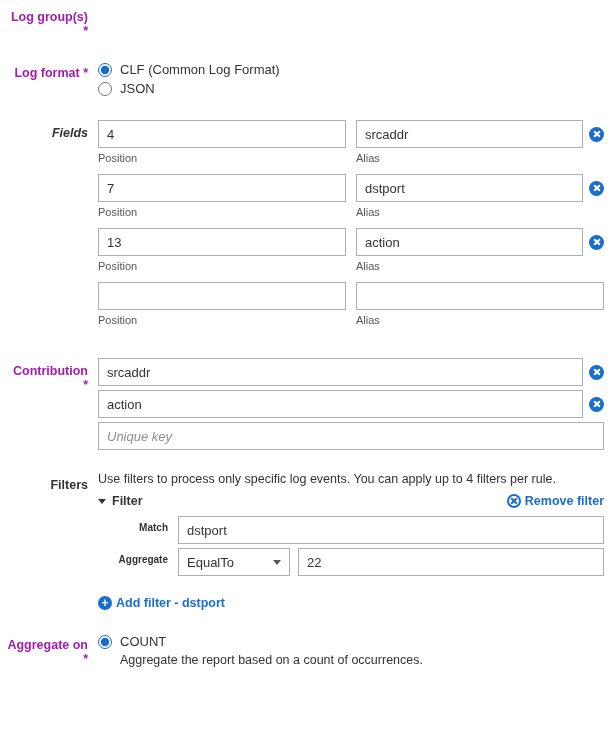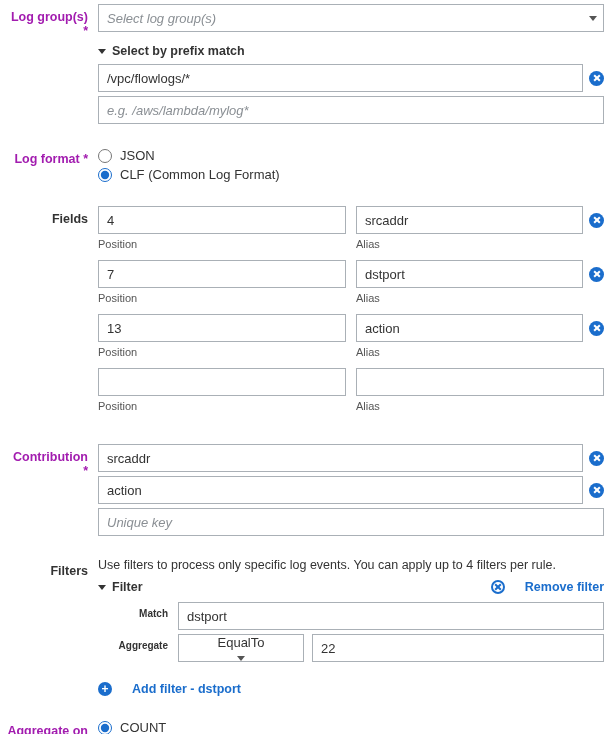--- a/index.html
+++ b/index.html
@@ -77,21 +77,21 @@
   .del-btn::before{transform:rotate(45deg);}
   .del-btn::after{transform:rotate(-45deg);}
   .radio-row { display:flex; align-items:center; gap:8px; padding:2px 0; }
   input[type=radio]{width:14px;height:14px;margin:0;accent-color:#1a6dcc;}
   .sublabel { font-size:11px; color:#555; margin:2px 0 6px 0; }
   .two-col { display:flex; gap:10px; }
   .two-col > div { flex:1; min-width:0; }
   .hint { font-size:12.5px; color:#333; margin-bottom:6px; }
   .filter-box { margin-bottom:20px; }
   .filter-hdr { display:flex; justify-content:space-between; align-items:center; font-weight:600; }
-  .link-blue { color:#1a6dcc; font-weight:600; cursor:pointer; font-size:12.5px; display:flex; align-items:center; gap:20px; }
+  .link-blue { color:#1a6dcc; font-weight:600; cursor:pointer; font-size:12.5px; display:flex; align-items:center; gap:4px; }
   .plus-circ {
     width:14px;height:14px;border-radius:50%;background:#1a6dcc;color:#fff;
     display:inline-flex;align-items:center;justify-content:center;font-weight:700;font-size:12px;line-height:1;
   }
   .x-circ-outline{
     width:14px;height:14px;border-radius:50%;border:2px solid #1a6dcc;
     display:inline-flex;align-items:center;justify-content:center;position:relative;
   }
   .x-circ-outline::before,.x-circ-outline::after{
     content:'';position:absolute;width:8px;height:2px;background:#1a6dcc;
@@ -105,59 +105,42 @@
   }
   .spacer-top { height:16px; }
 </style>
 </head>
 <body>
 
 <div class="form">
 
   <div class="row">
     <div class="lbl">Log group(s) *</div>
-    <div class="content">
-      <div class="sel-multi">
-        <span>Select log group(s)</span>
-        <span class="caret-down"></span>
-      </div>
-
-      <div class="expand-hdr" style="margin-top:6px;">
-        <span class="caret-down-sm"></span>
-        <span>Select by prefix match</span>
-      </div>
-
-      <div class="del-row">
-        <input class="input" value="/vpc/flowlogs/*" style="">
-        <div class="del-btn"></div>
-      </div>
-      <input class="input" placeholder="e.g. /aws/lambda/mylog*" style="">
-    </div>
   </div>
 
   <div class="spacer-top"></div>
 
   <div class="row">
     <div class="lbl">Log format *</div>
     <div class="content">
+      <label class="radio-row">
+        <input type="radio" name="lf" checked="" style="">
+        <span>CLF (Common Log Format)</span>
+      </label>
       <label class="radio-row">
         <input type="radio" name="lf" style="">
         <span>JSON</span>
       </label>
-      <label class="radio-row">
-        <input type="radio" name="lf" checked="" style="">
-        <span>CLF (Common Log Format)</span>
-      </label>
-    </div>
-  </div>
-
-  <div class="spacer-top"></div>
-
-  <div class="row">
-    <div class="lbl-sub" style="font-weight:600;">Fields</div>
+    </div>
+  </div>
+
+  <div class="spacer-top"></div>
+
+  <div class="row">
+    <div class="lbl-sub" style="font-weight:600;font-style:italic;">Fields</div>
     <div class="content" id="fields-container">
         <div style="margin-bottom: 4px;">
           <div class="two-col">
             <div>
               <div class="del-row" style="gap:0">
                 <input class="input" value="4" style="">
               </div>
               <div class="sublabel">Position</div>
             </div>
             <div>
@@ -261,21 +244,21 @@
         <div class="row" style="margin:6px 0 4px 0;">
           <div class="inner-lbl" style="width:80px;min-width:80px;">Match</div>
           <div class="content">
             <input class="input" value="dstport" style="">
           </div>
         </div>
 
         <div class="row" style="margin:0;">
           <div class="inner-lbl" style="width:80px;min-width:80px;">Aggregate</div>
           <div class="content" style="display:flex; gap:8px;">
-            <div class="select-like" style="width:126px;flex-direction:column;">
+            <div class="select-like" style="width:112px;">
               <span>EqualTo</span>
               <span class="caret-down"></span>
             </div>
             <input class="input" style="flex: 1 1 0%;" value="22">
           </div>
         </div>
       </div>
 
       <div class="link-blue" style="margin-top:10px;">
         <span class="plus-circ">+</span>

